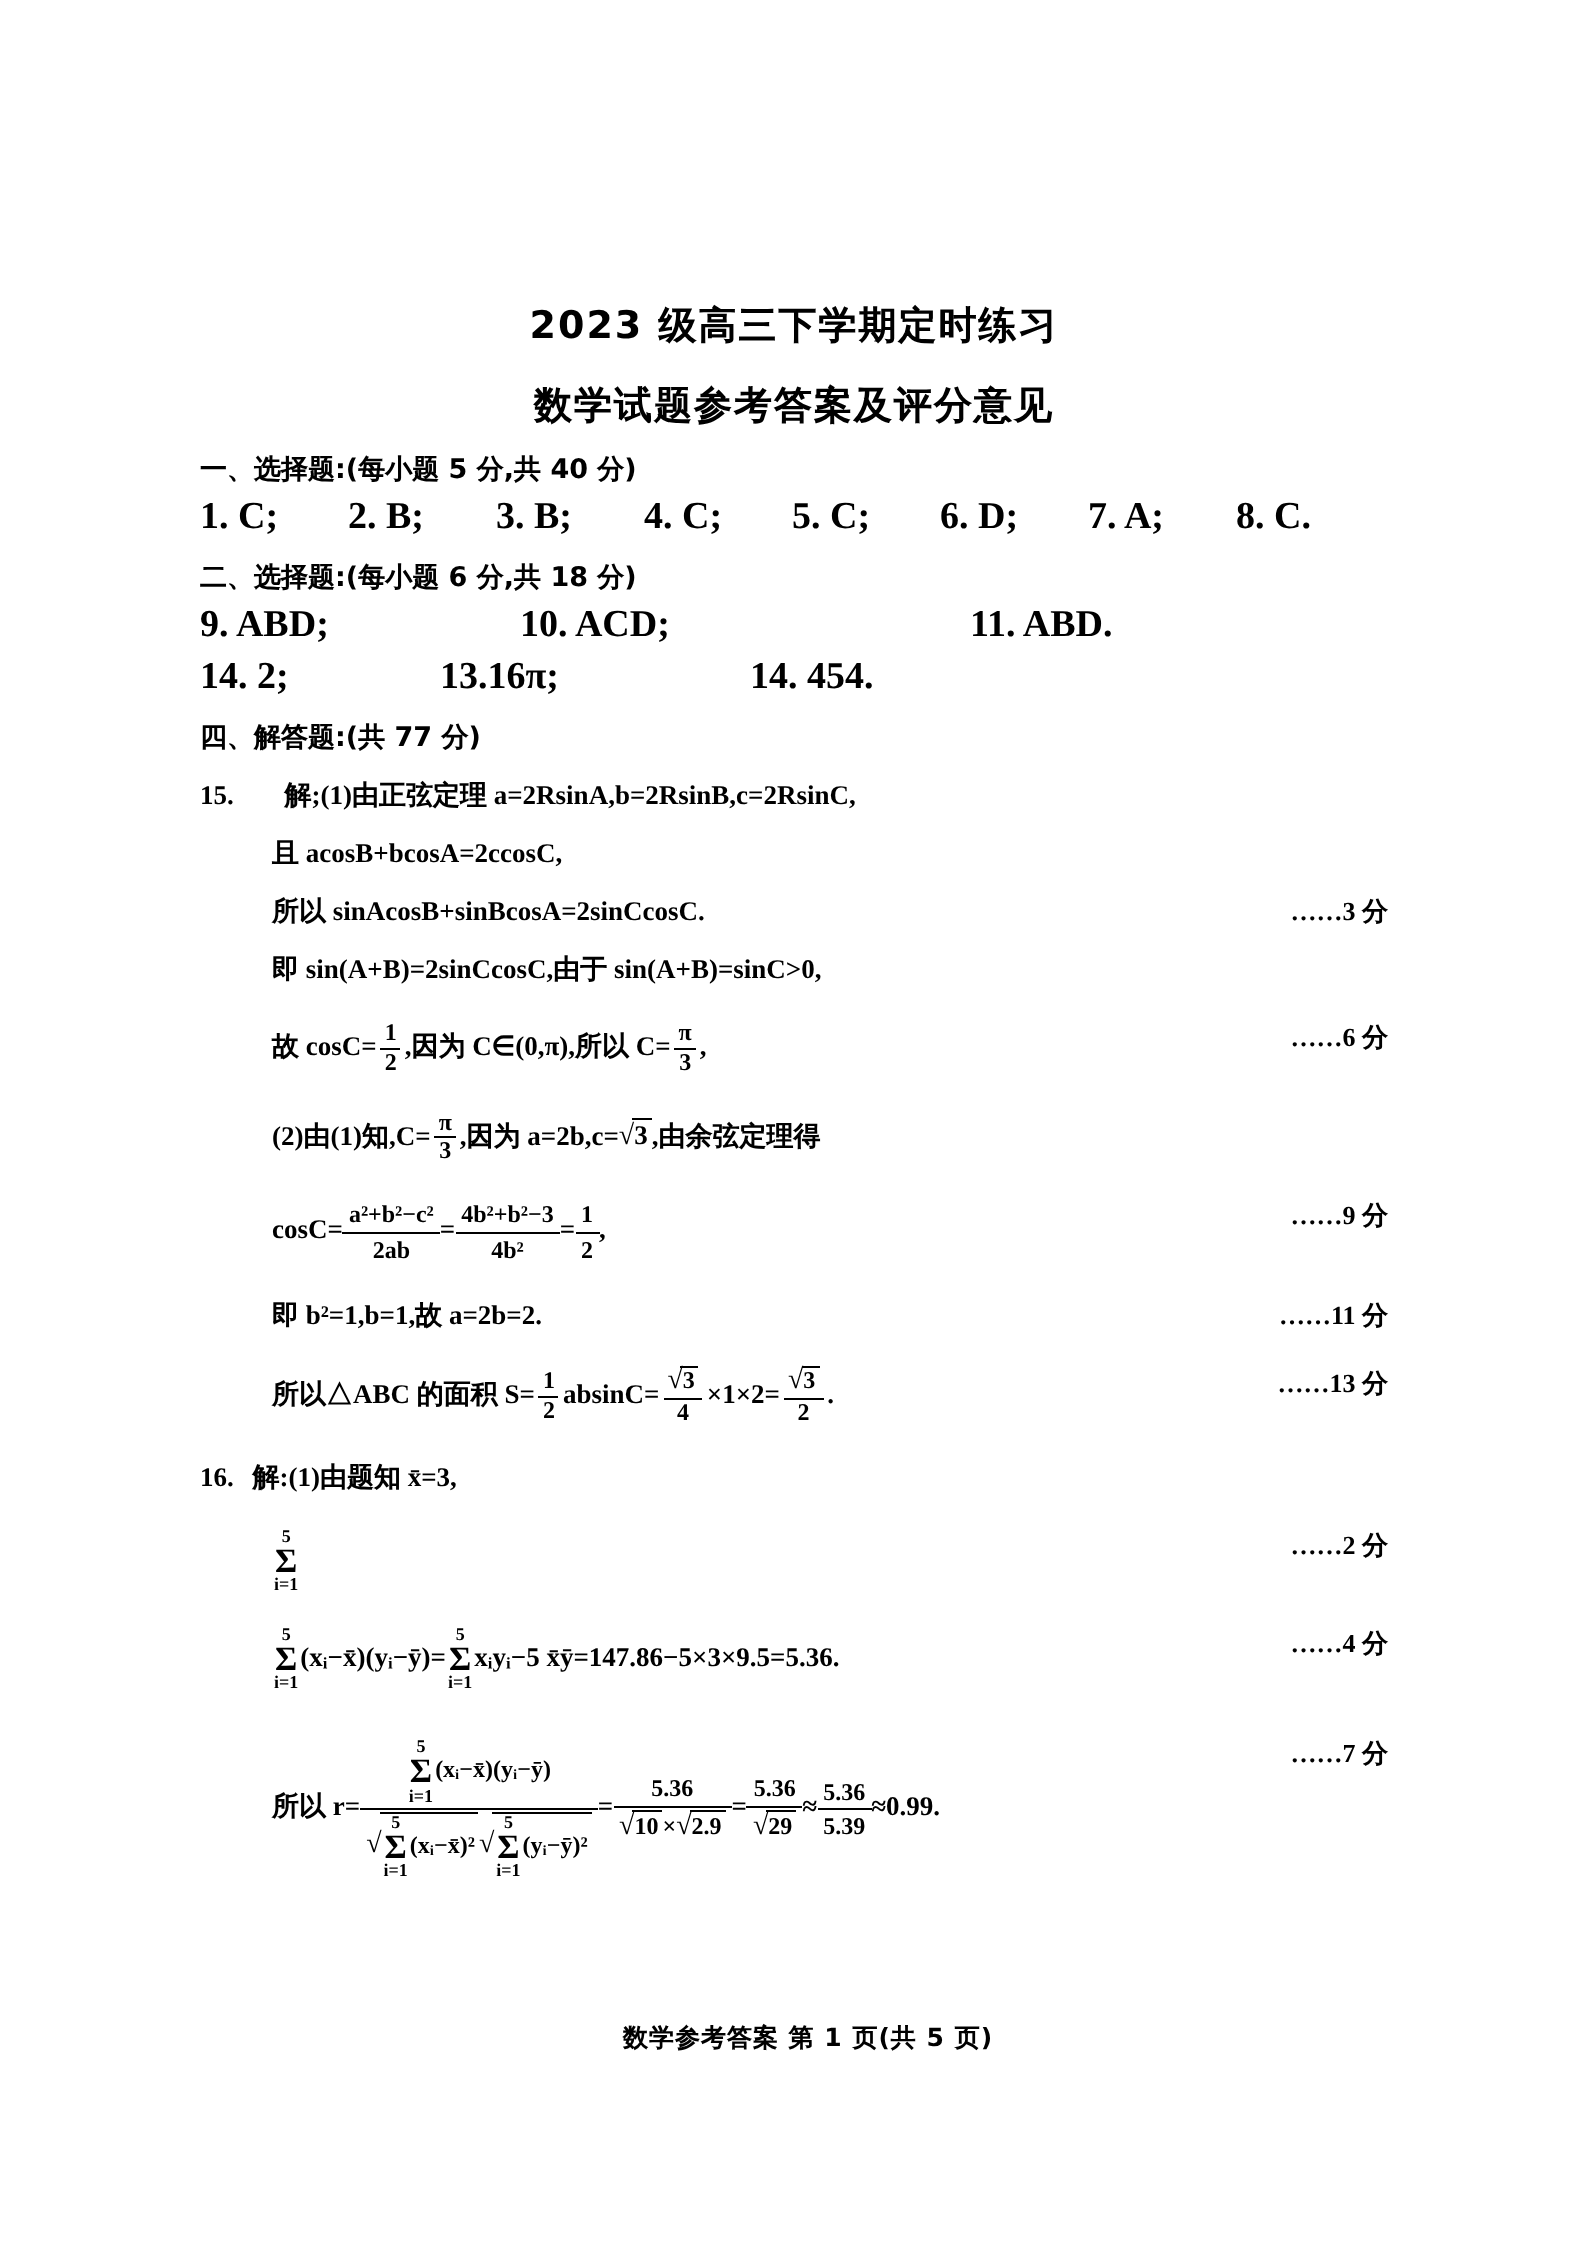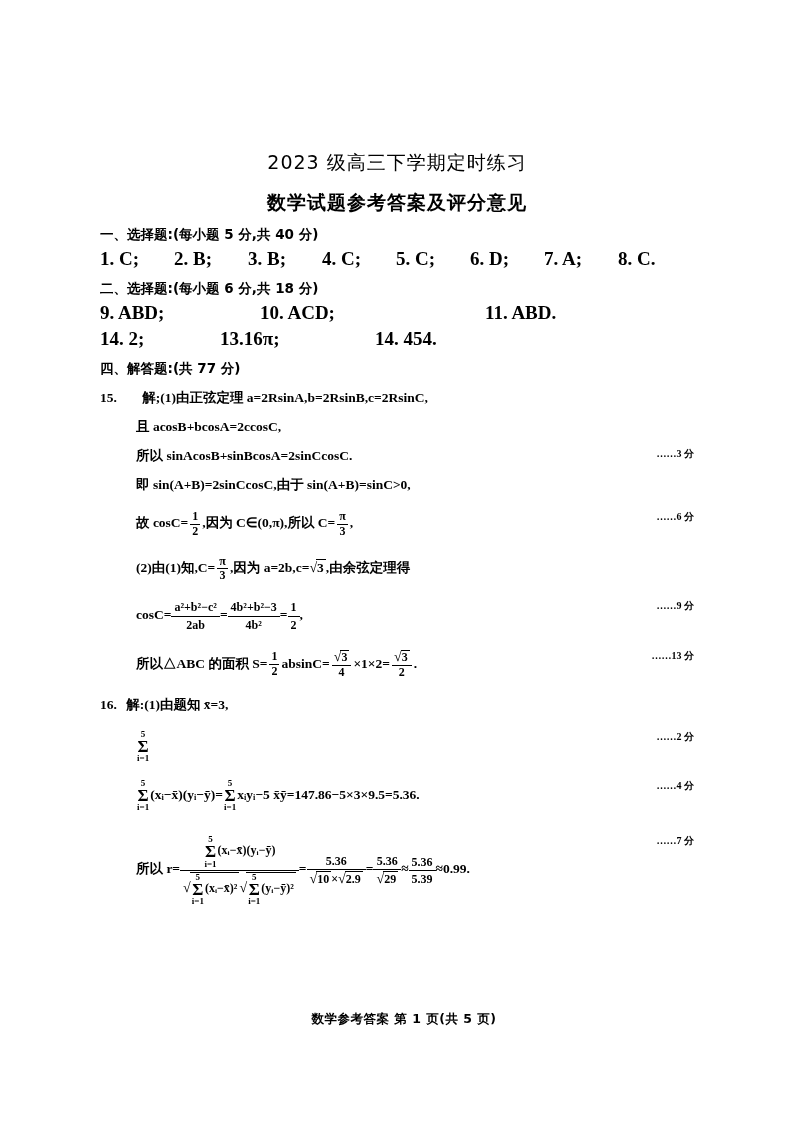--- a/index.html
+++ b/index.html
@@ -13,21 +13,21 @@
   .page{
     position:absolute;
     left:0;top:0;
     width:794px;height:1123px;
     box-sizing:border-box;
     padding:150px 100px 40px 100px;
   }
   .title1{
     text-align:center;
     font-size:19px;
-    font-weight:normal;
+    font-weight:bold;
     letter-spacing:1px;
     font-family:"DejaVu Sans", sans-serif;
   }
   .title2{
     text-align:center;
     font-size:19px;
     font-weight:bold;
     letter-spacing:1px;
     margin-top:14px;
     font-family:"DejaVu Sans", sans-serif;
@@ -51,21 +51,21 @@
     position:relative;
     font-size:13.5px;
     font-weight:bold;
     margin-top:11px;
   }
   .indent2{margin-left:36px;}
   .score{
     position:absolute;
     right:0;
     top:0;
-    font-size:10px;
+    font-size:13px;
     font-weight:bold;
     white-space:nowrap;
   }
   .tall{margin-top:16px;}
   .frac{
     display:inline-block;
     vertical-align:middle;
     text-align:center;
     font-size:12px;
     line-height:1.15;
@@ -150,20 +150,24 @@
     <span class="score">……6 分</span>
   </div>
   <div class="qline indent2 tall">
     <span>(2)由(1)知,C=</span><span class="frac"><span class="num">π</span><span class="den">3</span></span><span>,因为 a=2b,c=</span><span class="radsign">√</span><span class="sqrt">3</span><span>,由余弦定理得</span>
   </div>
   <div class="qline indent2 tall">
     <span>cosC=</span><span class="bigfrac"><span class="num">a²+b²−c²</span><span class="den">2ab</span></span><span>=</span><span class="bigfrac"><span class="num">4b²+b²−3</span><span class="den">4b²</span></span><span>=</span><span class="bigfrac"><span class="num">1</span><span class="den">2</span></span><span>,</span>
     <span class="score">……9 分</span>
   </div>
   <div class="qline indent2 tall">
+    <span>即 b²=1,b=1,故 a=2b=2.</span>
+    <span class="score">……11 分</span>
+  </div>
+  <div class="qline indent2 tall">
     <span>所以△ABC 的面积 S=</span><span class="frac"><span class="num">1</span><span class="den">2</span></span><span>absinC=</span><span class="frac"><span class="num"><span class="radsign">√</span><span class="sqrt">3</span></span><span class="den">4</span></span><span>×1×2=</span><span class="frac"><span class="num"><span class="radsign">√</span><span class="sqrt">3</span></span><span class="den">2</span></span><span>.</span>
     <span class="score">……13 分</span>
   </div>
 
   <div class="qline tall">
     <span>16.</span>
     <span style="margin-left:6px">解:(1)由题知 x̄=3,</span>
   </div>
   <div class="qline indent2 tall">
     <span class="sum"><span class="top">5</span><span class="sig">Σ</span><span class="bot">i=1</span></span>

